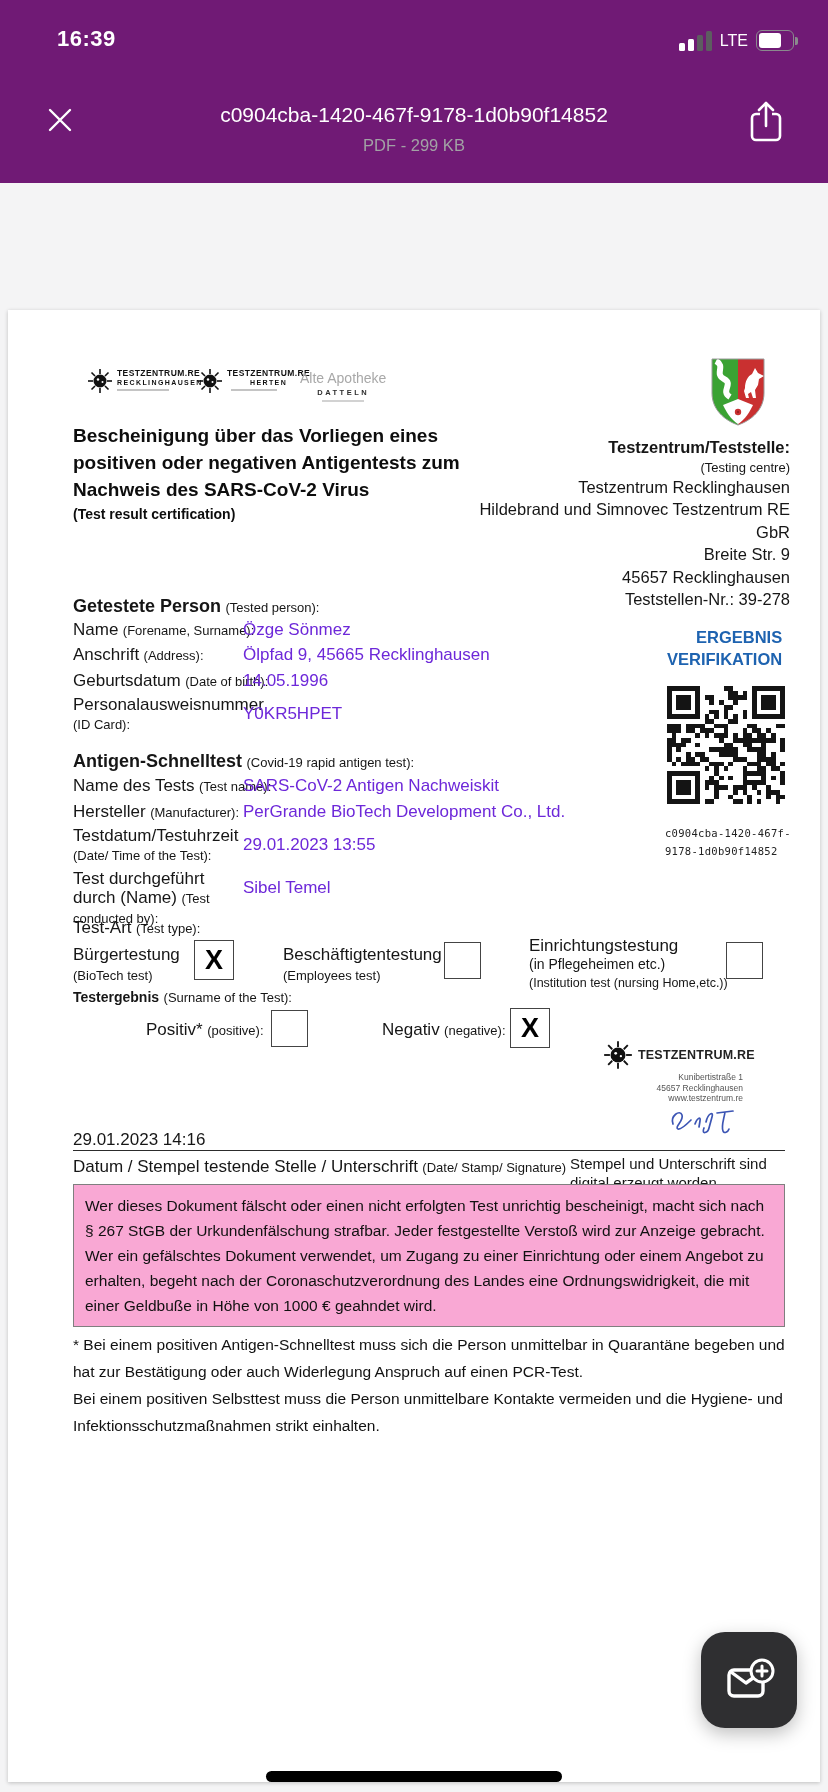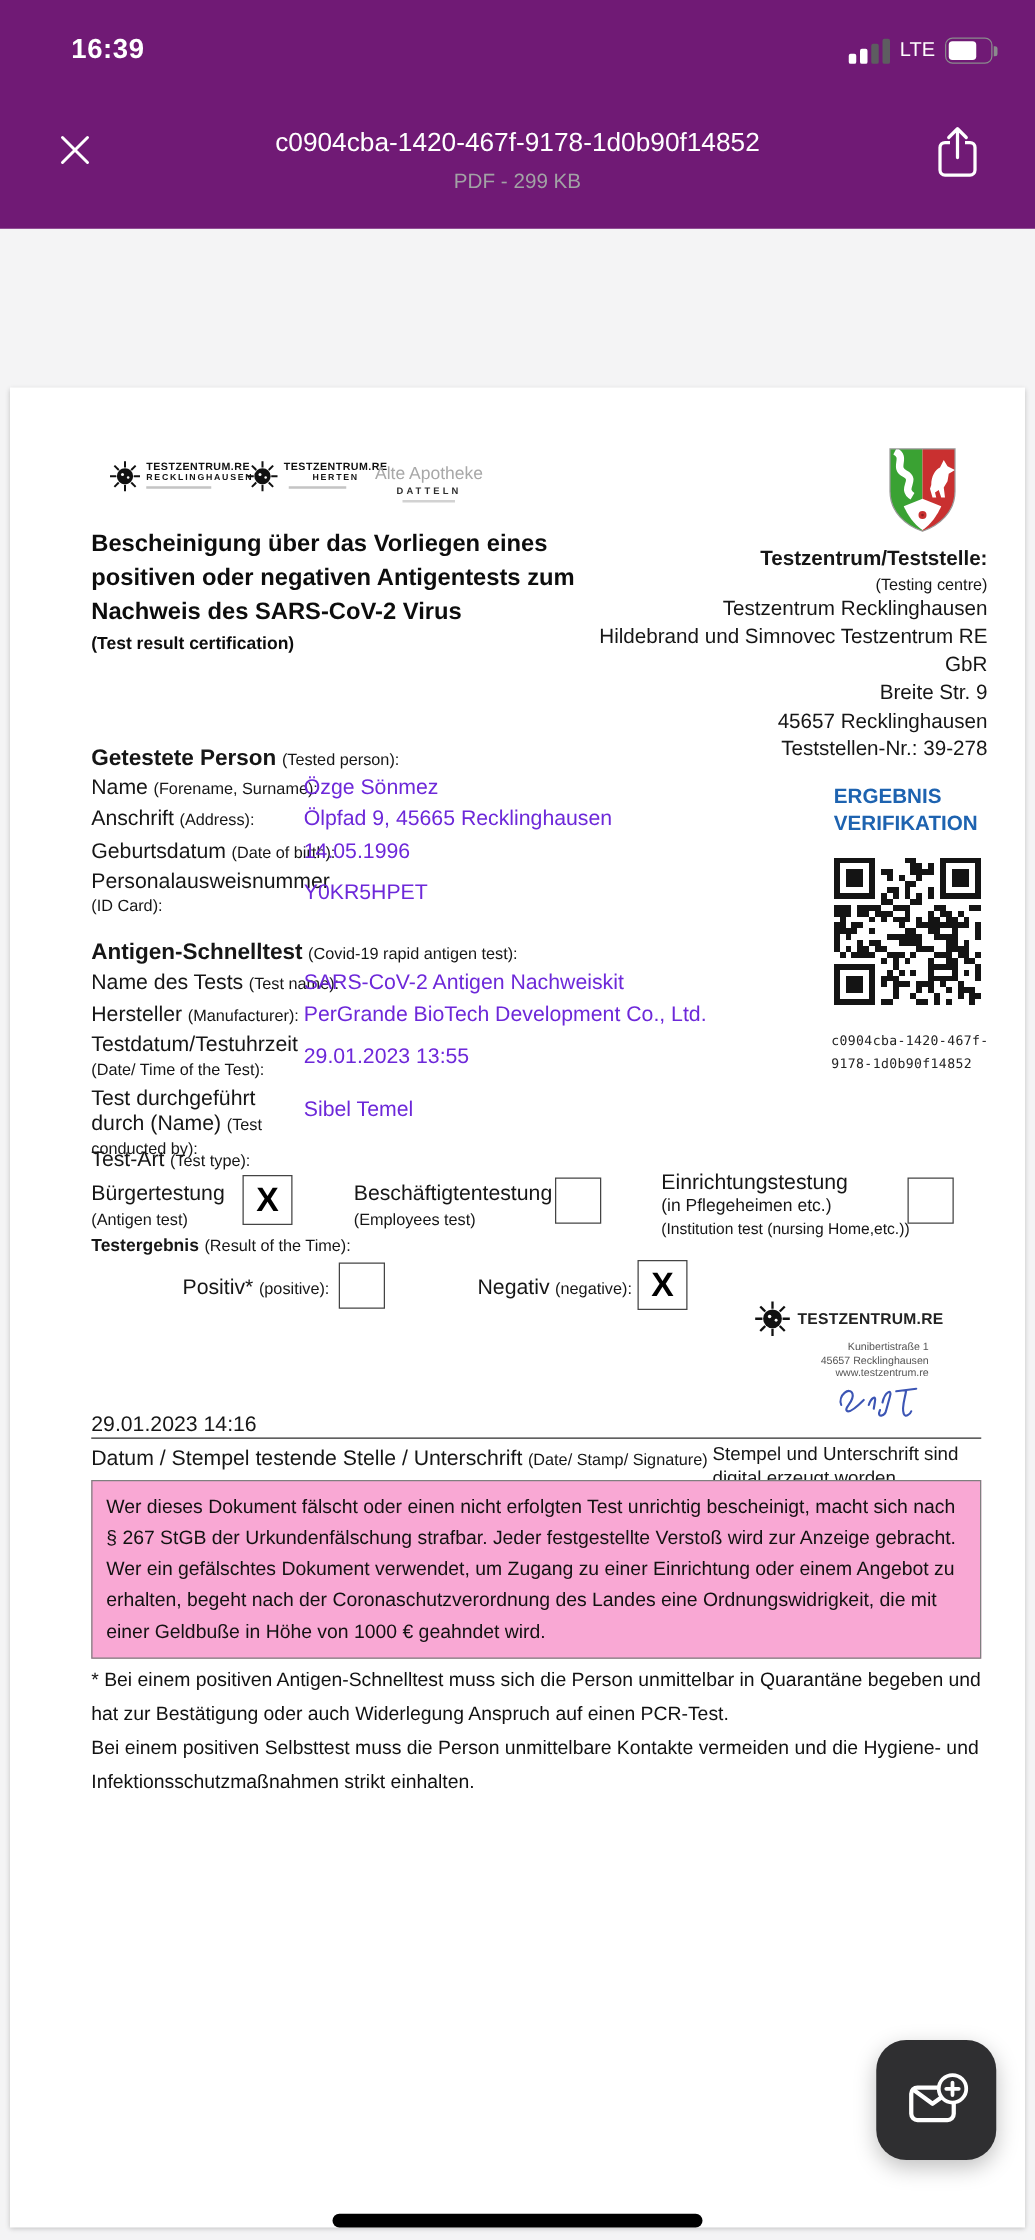--- a/index.html
+++ b/index.html
@@ -36,21 +36,21 @@
   .apo1{font-size:14px;color:#a8a8a8;}
   .apo2{font-size:7.5px;font-weight:bold;letter-spacing:2.5px;color:#2d2d2d;text-align:center;margin-top:2px;}
   
   .doc-title{position:absolute;left:65px;top:112px;width:436px;font-size:19px;line-height:27px;font-weight:bold;color:#0d0d0d;}
   .doc-title-sub{position:absolute;left:65px;top:196px;font-size:14px;font-weight:bold;color:#0d0d0d;}
   
   .centre{position:absolute;left:352px;top:126px;width:430px;text-align:right;line-height:22.5px;}
   .centre .h{font-size:16.5px;font-weight:bold;}
   .centre .hs{font-size:13px;line-height:17px;}
   .centre .ln{font-size:16.5px;}
-  .verify{position:absolute;left:659px;top:316px;color:#1e63b0;font-size:16.5px;font-weight:bold;line-height:22px;}
+  .verify{position:absolute;left:659px;top:316px;color:#1e63b0;font-size:16.5px;font-weight:bold;line-height:22px;text-align:right;}
   .qr{position:absolute;left:659px;top:376px;width:118px;height:118px;}
   .qr svg{display:block;}
   .qr-code-text{position:absolute;left:657px;top:514px;font-family:"DejaVu Sans Mono",monospace;font-size:10.5px;line-height:18px;color:#222;letter-spacing:.3px;}
   
   .row-label{position:absolute;left:65px;width:172px;line-height:19px;}
   .row-value{position:absolute;left:235px;width:420px;line-height:19px;}
   
   .cb{position:absolute;border:1.5px solid #444;background:#fff;display:flex;align-items:center;justify-content:center;font-weight:bold;font-size:27px;color:#000;}
   
   .stamp-name{font-size:12.5px;font-weight:bold;color:#222;letter-spacing:.2px;}
@@ -526,21 +526,21 @@
   <div class="row-label" style="top:516px"><span class="lbl">Testdatum/Testuhrzeit</span> <span class="sub">(Date/ Time of the Test):</span></div>
   <div class="row-value" style="top:525px"><span class="val">29.01.2023 13:55</span></div>
   <div class="row-label" style="top:559px"><span class="lbl">Test durchgeführt durch (Name)</span> <span class="sub">(Test conducted by):</span></div>
   <div class="row-value" style="top:568px"><span class="val">Sibel Temel</span></div>
 
   <div class="abs" style="left:65px;top:608px;">
     <span class="lbl">Test-Art</span> <span class="sub">(Test type):</span>
   </div>
   <div class="abs" style="left:65px;top:634px;line-height:21px">
     <div class="lbl">Bürgertestung</div>
-      <div class="sub">(Antigen test)</div>
+      <div class="sub">(BioTech test)</div>
   </div>
   <div class="cb" style="left:186px;top:630px;width:40px;height:40px;">
       <span>X</span>
     </div>
   <div class="abs" style="left:275px;top:634px;line-height:21px">
     <div class="lbl">Beschäftigtentestung</div>
       <div class="sub">(Employees test)</div>
   </div>
   <div class="cb" style="left:436px;top:632px;width:37px;height:37px;">
       <span></span>
@@ -548,21 +548,21 @@
   <div class="abs" style="left:521px;top:626px;line-height:19px;width:200px">
     <div class="lbl">Einrichtungstestung</div>
     <div class="sub" style="font-size:14px">(in Pflegeheimen etc.)</div>
     <div class="sub" style="font-size:12.5px">(Institution test (nursing Home,etc.))</div>
   </div>
   <div class="cb" style="left:718px;top:632px;width:37px;height:37px;">
       <span></span>
     </div>
 
   <div class="abs" style="left:65px;top:678px;">
-    <span class="lbl b" style="font-size:14px">Testergebnis</span> <span class="sub">(Result of the Time):</span>
+    <span class="lbl b" style="font-size:14px">Testergebnis</span> <span class="sub">(Surname of the Test):</span>
   </div>
   <div class="abs" style="left:138px;top:710px;">
     <span class="lbl">Positiv*</span> <span class="sub">(positive):</span>
   </div>
   <div class="cb" style="left:263px;top:700px;width:37px;height:37px;">
       <span></span>
     </div>
   <div class="abs" style="left:374px;top:710px;">
     <span class="lbl">Negativ</span> <span class="sub">(negative):</span>
   </div>

